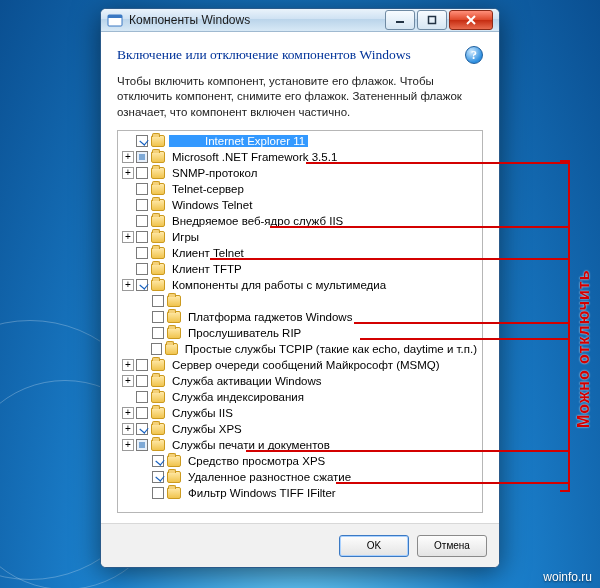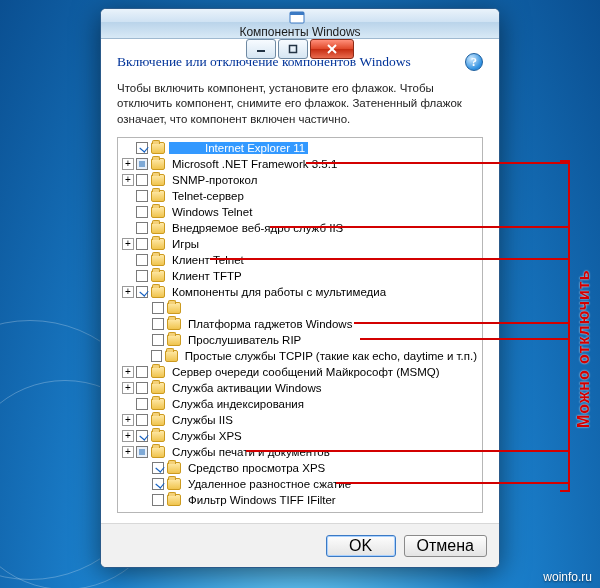--- a/index.html
+++ b/index.html
@@ -42,26 +42,25 @@
   .window {
     position:absolute; left:100px; top:8px; width:400px; height:560px;
     background:#fff;
     border:1px solid #2a5a8a;
     border-radius:6px;
     box-shadow:0 6px 28px rgba(0,0,0,0.5);
     display:flex; flex-direction:column;
     overflow:hidden;
   }
   .titlebar {
-    height:30px;
+    height:23px;
     background:linear-gradient(#eaf3fb,#cfe2f3 45%,#bad4ea 46%,#d8e9f6);
     border-bottom:1px solid #9fb9d0;
     display:flex; align-items:center; padding:0 6px;
     position:relative;
-    flex-direction:column;
   }
   .titlebar .appicon { width:16px; height:16px; margin-right:6px; }
   .titlebar .title { flex:1; color:#1a1a1a; font-size:12px; }
   .win-btns { display:flex; gap:2px; }
   .win-btn {
     width:30px; height:20px; border:1px solid #6f8aa3; border-radius:3px;
     background:linear-gradient(#f7fbff,#d6e6f3);
     display:flex; align-items:center; justify-content:center;
     font-size:11px; color:#234;
   }
@@ -133,21 +132,21 @@
   .footer {
     height:44px; border-top:1px solid #d8d8d8;
     background:#f1f1f1;
     display:flex; align-items:center; justify-content:flex-end; gap:8px;
     padding:0 12px;
   }
   .dlg-btn {
     min-width:70px; height:22px; padding:0 12px;
     border:1px solid #8a8a8a; border-radius:3px;
     background:linear-gradient(#fdfdfd,#e4e4e4);
-    font-size:16px; color:#000;
+    font-size:10px; color:#000;
     display:flex; align-items:center; justify-content:center;
   }
   .dlg-btn.default { border-color:#3b79c3; box-shadow:0 0 0 1px #a9d1ff inset; }
 
   .watermark {
     position:absolute; right:8px; bottom:4px; color:#fff;
     font-size:12px; text-shadow:0 1px 2px rgba(0,0,0,.6);
     pointer-events:none;
   }
 

